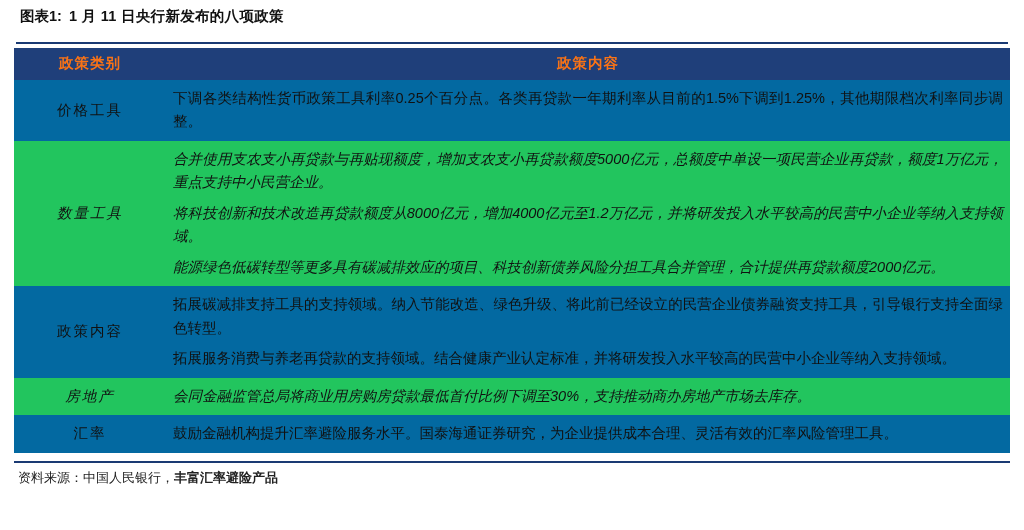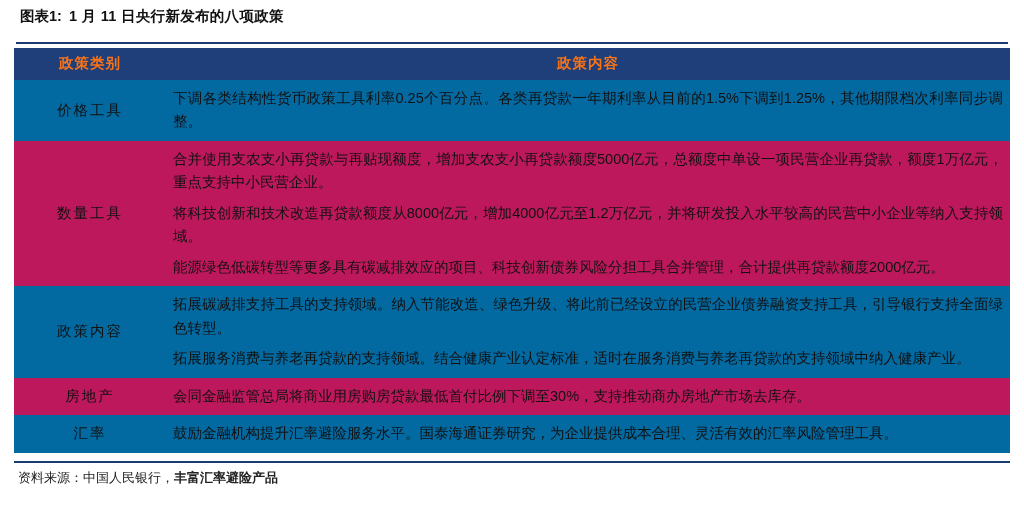--- a/index.html
+++ b/index.html
@@ -74,21 +74,21 @@
     letter-spacing: 2px;
     color: #111111;
     padding: 4px 2px;
   }
   td.content {
     padding: 7px 10px 8px 12px;
     color: #111111;
     text-align: justify;
     text-justify: inter-ideograph;
   }
-  tr.band-grey td { background: #be185d; }
+  tr.band-grey td { background: #22c55e; font-style: italic; }
   tr.band-white td { background: #0369a1; }
   .content p {
     margin: 7px;
   }
   .content p + p {
     margin-top: 1px;
   }
   
   .footer-rule {
     height: 2px;
@@ -134,21 +134,21 @@
         <td class="content">
           <p>合并使用支农支小再贷款与再贴现额度，增加支农支小再贷款额度5000亿元，总额度中单设一项民营企业再贷款，额度1万亿元，重点支持中小民营企业。</p>
           <p>将科技创新和技术改造再贷款额度从8000亿元，增加4000亿元至1.2万亿元，并将研发投入水平较高的民营中小企业等纳入支持领域。</p>
           <p>能源绿色低碳转型等更多具有碳减排效应的项目、科技创新债券风险分担工具合并管理，合计提供再贷款额度2000亿元。</p>
         </td>
       </tr>
       <tr class="band-white">
         <td class="cat">政策内容</td>
         <td class="content">
           <p>拓展碳减排支持工具的支持领域。纳入节能改造、绿色升级、将此前已经设立的民营企业债券融资支持工具，引导银行支持全面绿色转型。</p>
-          <p>拓展服务消费与养老再贷款的支持领域。结合健康产业认定标准，适时在服务消费与养老再贷款的支持领域中纳入健康产业。</p>
+          <p>拓展服务消费与养老再贷款的支持领域。结合健康产业认定标准，并将研发投入水平较高的民营中小企业等纳入支持领域。</p>
         </td>
       </tr>
       <tr class="band-grey">
         <td class="cat">房地产</td>
         <td class="content">
           <p>会同金融监管总局将商业用房购房贷款最低首付比例下调至30%，支持推动商办房地产市场去库存。</p>
         </td>
       </tr>
       <tr class="band-white">
         <td class="cat">汇率</td>

